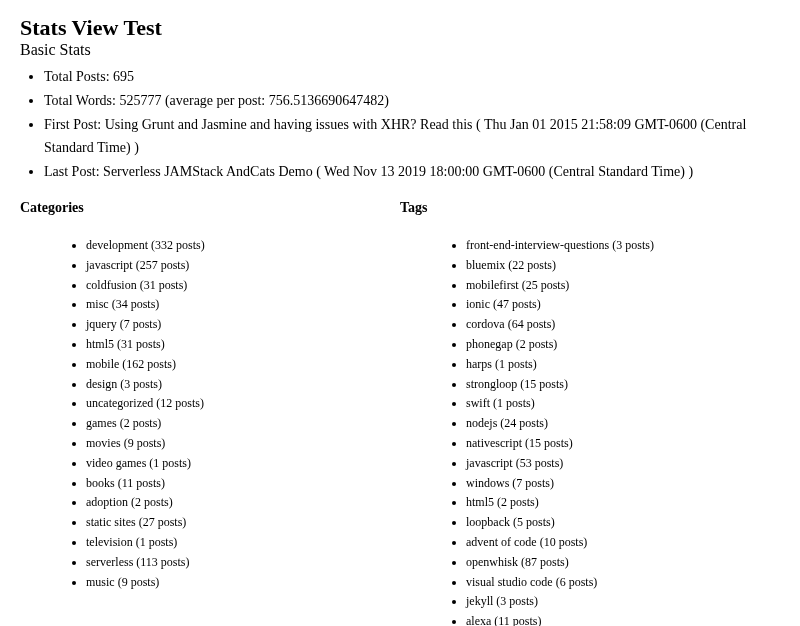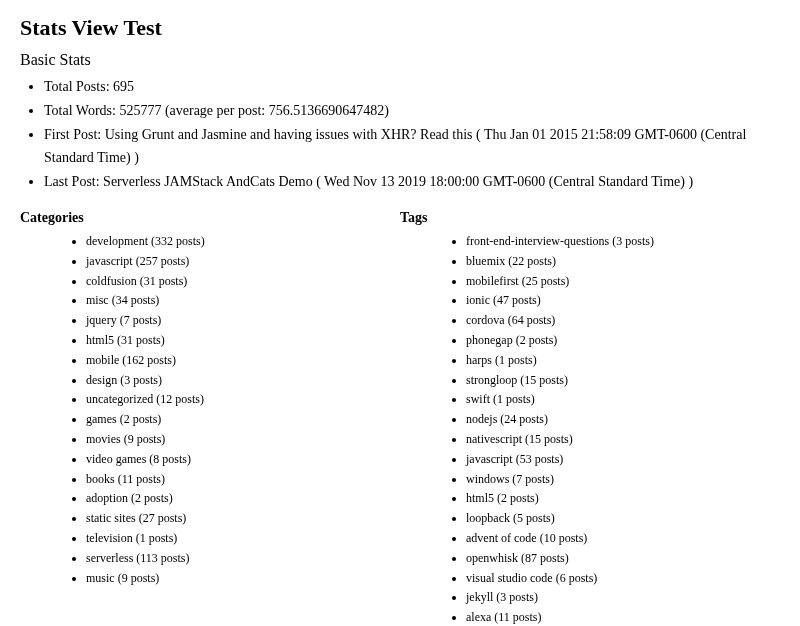--- a/index.html
+++ b/index.html
@@ -6,31 +6,30 @@
     body {
       font-family: Times New Roman, serif;
       font-size: 13px;
       color: #000;
       background: #fff;
       padding: 15px 20px;
     }
     h1 {
       font-size: 22px;
       font-weight: bold;
-      margin-bottom: 10px;
     }
     h2 {
       font-size: 16px;
       font-weight: normal;
       margin-bottom: 6px;
     }
     h3 {
       font-size: 14px;
       font-weight: bold;
-      margin-bottom: 6px;
+      margin-bottom: 20px;
     }
     .section {
       margin-bottom: 16px;
     }
     .basic-stats ul {
       list-style: disc;
       padding-left: 24px;
       line-height: 1.7;
     }
     .basic-stats li {
@@ -77,21 +76,21 @@
         <li>javascript (257 posts)</li>
         <li>coldfusion (31 posts)</li>
         <li>misc (34 posts)</li>
         <li>jquery (7 posts)</li>
         <li>html5 (31 posts)</li>
         <li>mobile (162 posts)</li>
         <li>design (3 posts)</li>
         <li>uncategorized (12 posts)</li>
         <li>games (2 posts)</li>
         <li>movies (9 posts)</li>
-        <li>video games (8 posts)</li>
+        <li>video games (1 posts)</li>
         <li>books (11 posts)</li>
         <li>adoption (2 posts)</li>
         <li>static sites (27 posts)</li>
         <li>television (1 posts)</li>
         <li>serverless (113 posts)</li>
         <li>music (9 posts)</li>
       </ul>
   </div>
   <div class="col">
     <h3>Tags</h3>

